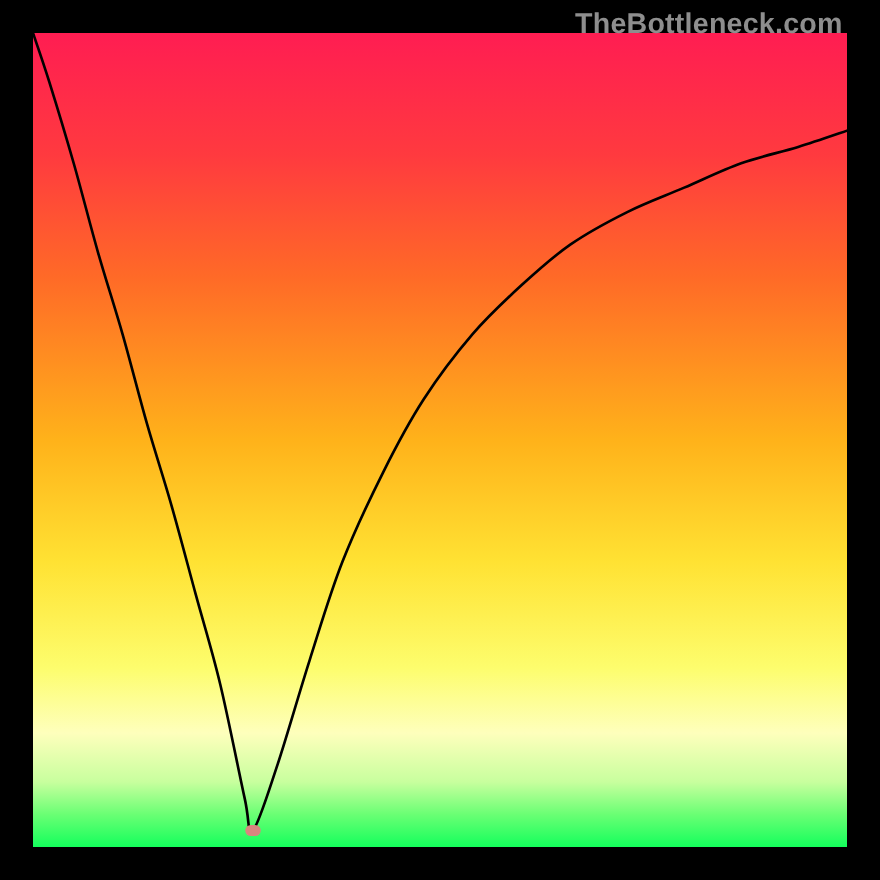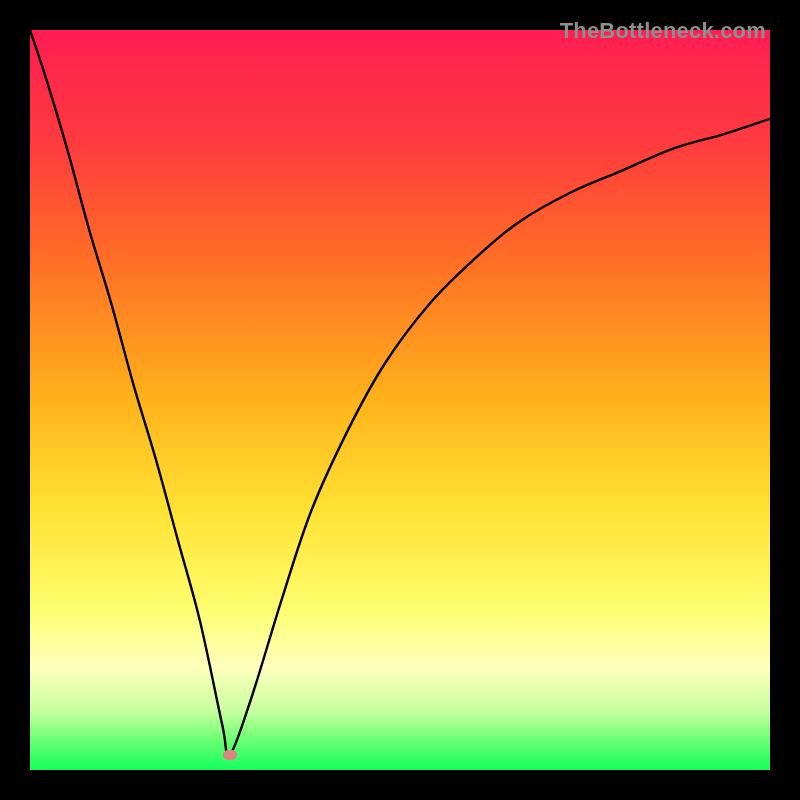--- a/index.html
+++ b/index.html
@@ -29,24 +29,24 @@
     height: 100%;
   }
   .curve-svg {
     position: absolute;
     inset: 0;
     width: 100%;
     height: 100%;
   }
   .watermark {
     position: absolute;
-    top: 18px;
+    top: 6px;
     right: 34px;
     color: #8e8e8e;
-    font-size: 22px;
+    font-size: 26px;
     font-weight: 600;
     letter-spacing: 0.2px;
   }
   .minimum-dot {
     position: absolute;
     width: 14px;
     height: 10px;
     border-radius: 999px;
     background: #d9867f;
     transform: translate(-50%, -50%);

